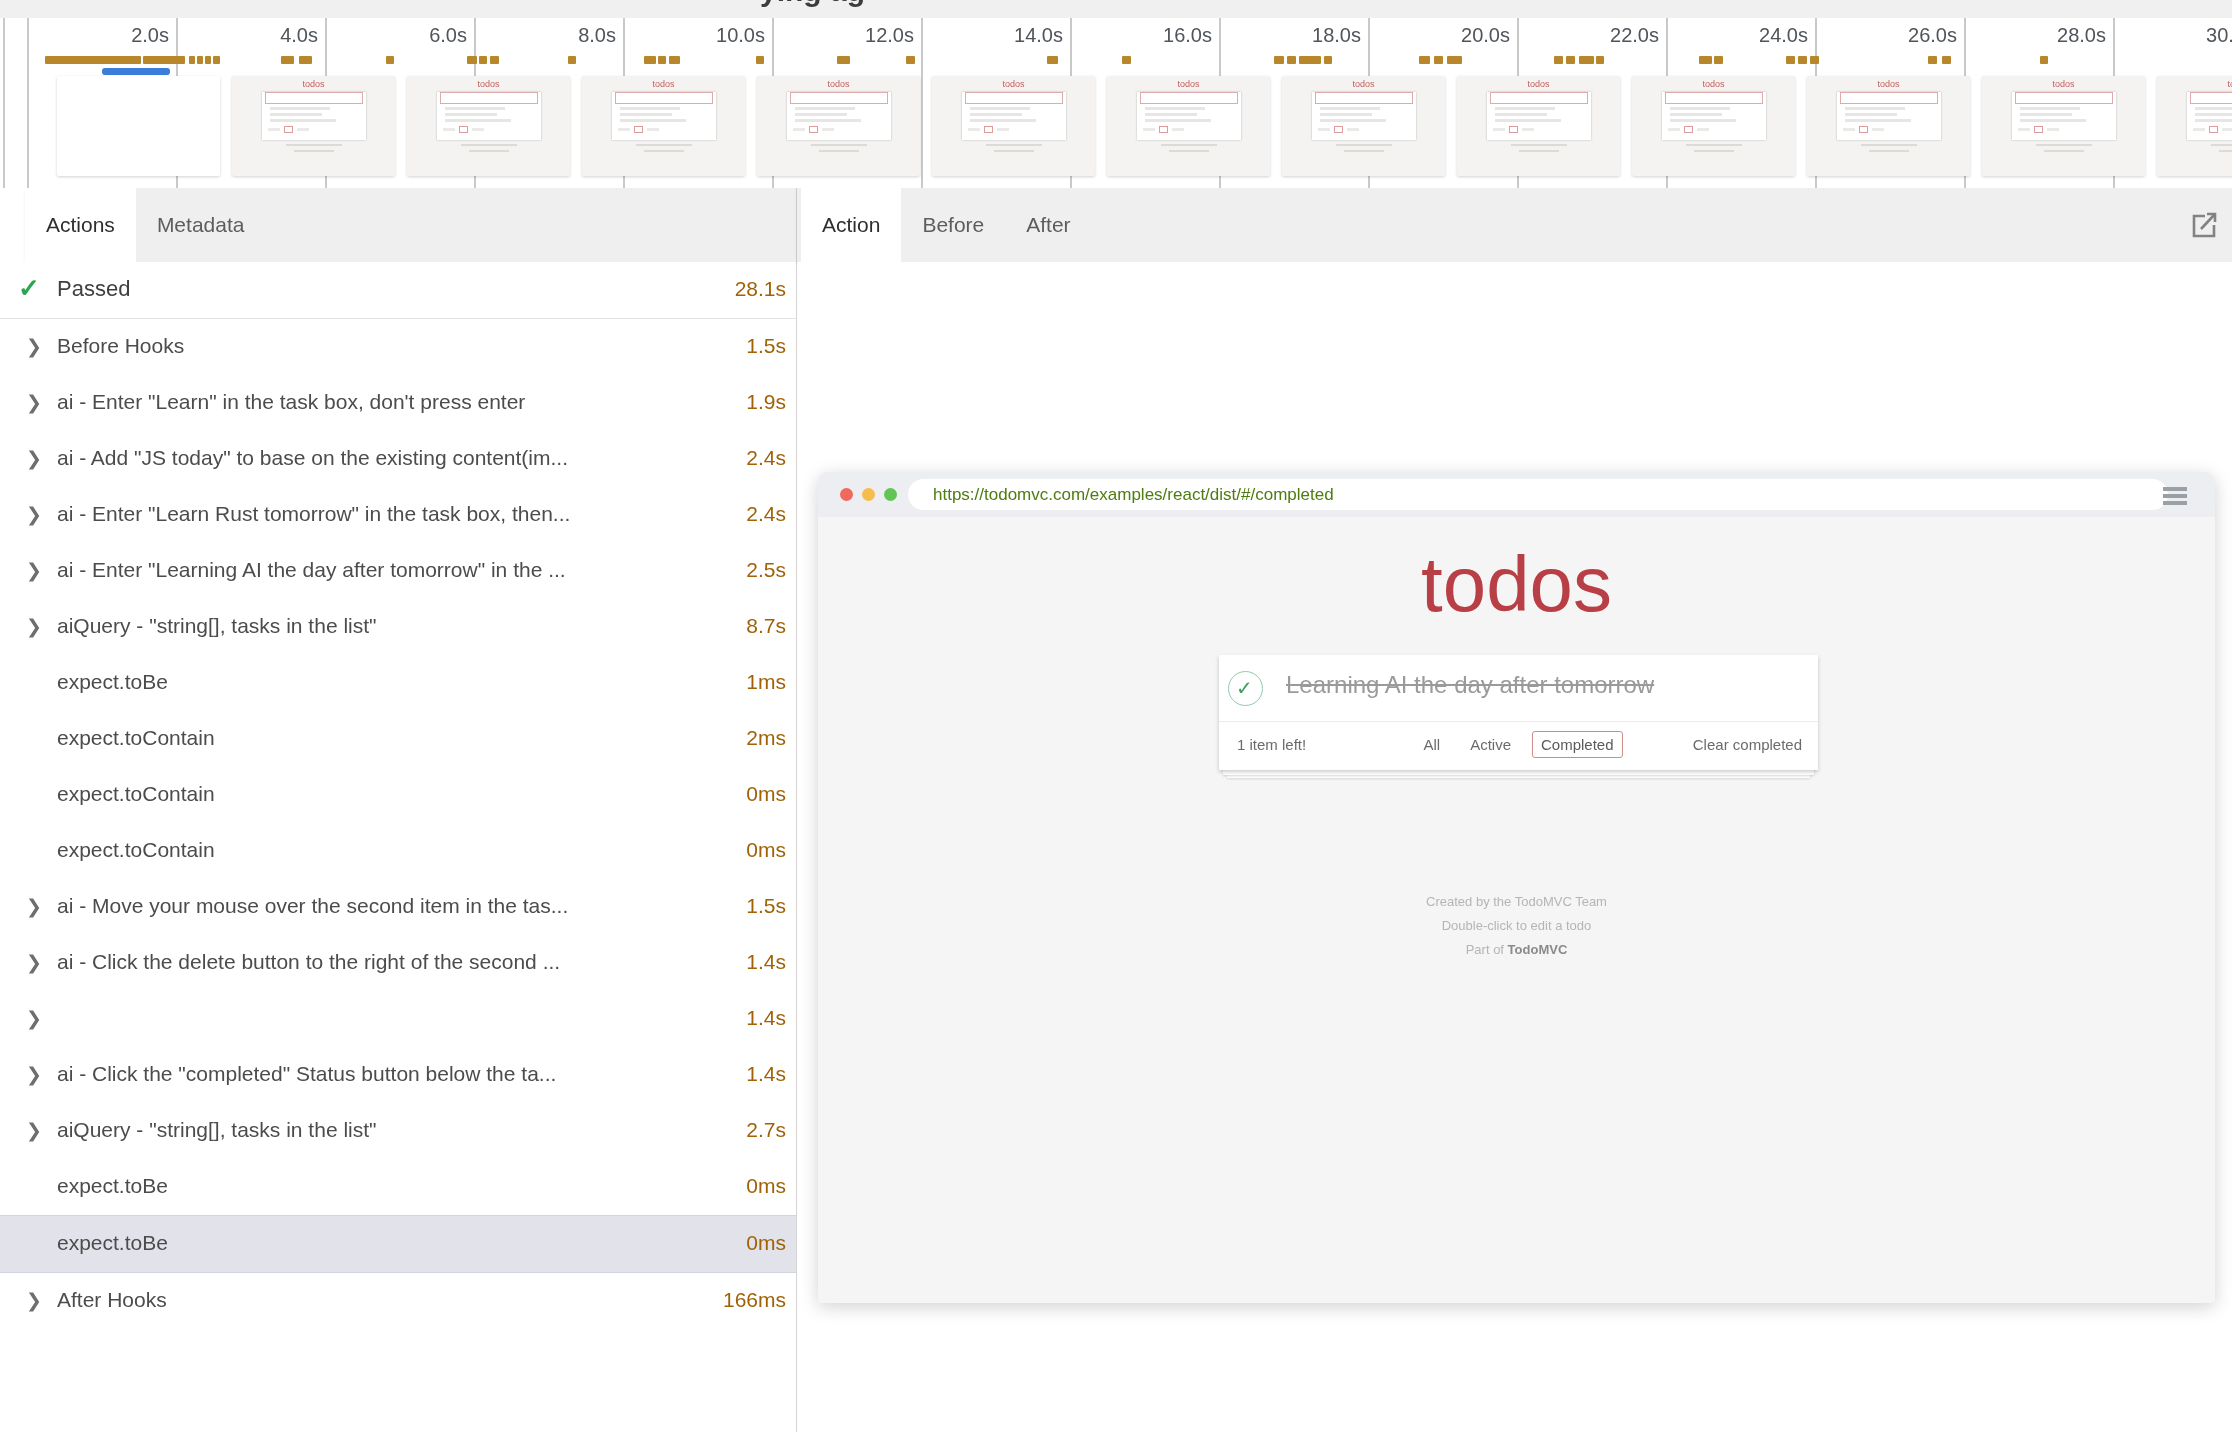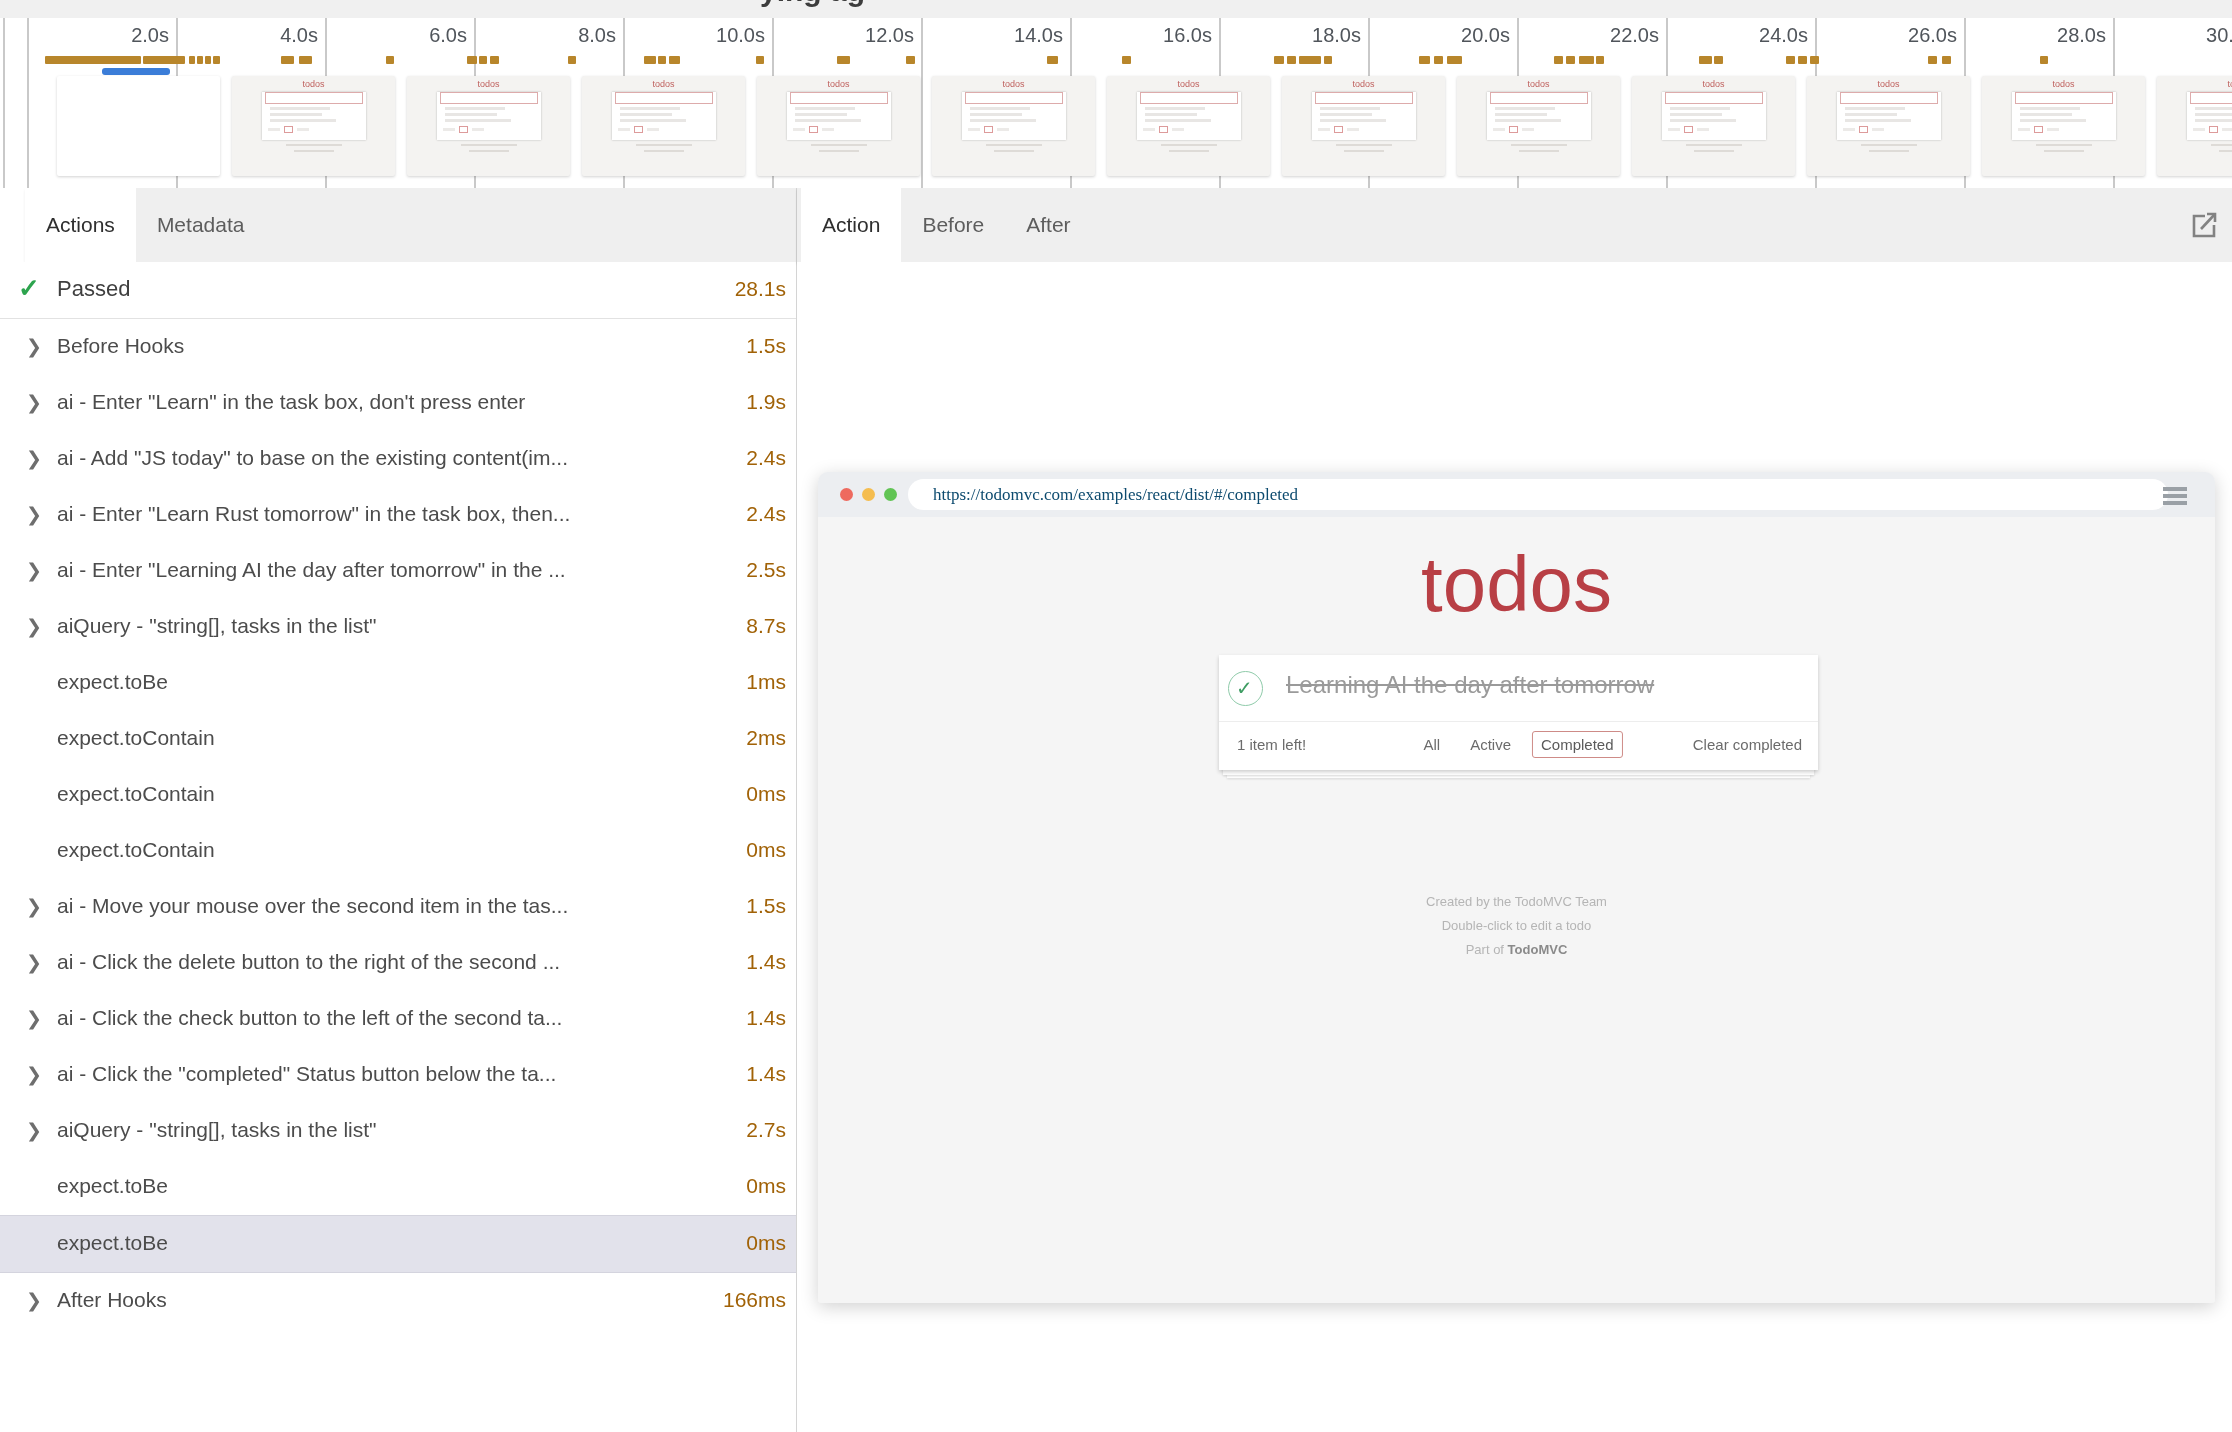--- a/index.html
+++ b/index.html
@@ -53,21 +53,21 @@
   .arow .dur{top:15px;}
 
   
   .snapshot{position:absolute;left:0;top:74px;right:0;bottom:0;background:#fff;}
   .bwin{position:absolute;left:21px;top:210px;width:1397px;height:831px;border-radius:10px 10px 3px 3px;
         box-shadow:0 4px 18px rgba(0,0,0,0.18);background:#f5f5f5;}
   .chrome{position:absolute;left:0;top:0;right:0;height:45px;background:#eceef1;border-radius:10px 10px 0 0;}
   .dot{position:absolute;top:16px;width:13px;height:13px;border-radius:50%;}
   .dot.r{left:22px;background:#ee6a5f;} .dot.y{left:44px;background:#f5bd4f;} .dot.g{left:66px;background:#61c454;}
   .urlpill{position:absolute;left:90px;top:7px;width:1260px;height:31px;background:#fff;border-radius:16px;}
-  .urlpill span{position:absolute;left:25px;top:6px;font-size:17px;color:#0c4a6e;white-space:nowrap;font-family:Liberation Serif, serif;}
+  .urlpill span{position:absolute;left:25px;top:6px;font-size:17px;color:#4d7c0f;white-space:nowrap;}
   .burger{position:absolute;right:28px;top:15px;width:24px;}
   .burger div{height:4px;background:#9aa0a6;margin-bottom:3px;}
 
   .viewport{position:absolute;left:0;top:45px;right:0;bottom:0;background:#f5f5f5;border-radius:0 0 3px 3px;overflow:hidden;}
   .todo-title{position:absolute;left:0;top:22px;width:1397px;text-align:center;font-size:78px;font-weight:200;color:#b83f45;}
   .todo-card{position:absolute;left:401px;top:138px;width:599px;background:#fff;box-shadow:0 2px 4px rgba(0,0,0,0.2),0 9px 1px -4px #fff, 0 10px 2px -4px rgba(0,0,0,0.18), 0 16px 1px -8px #fff, 0 17px 2px -8px rgba(0,0,0,0.15);}
   .input-row{position:relative;height:70px;border-bottom:1px solid #ededed;}
   .chev-down{position:absolute;left:18px;top:27px;}
   .placeholder{position:absolute;left:67px;top:18px;font-size:24px;font-style:italic;color:#989898;}
   .todo-row{position:relative;height:66px;border-bottom:1px solid #ededed;}
@@ -423,21 +423,20 @@
           <span class="alabel">ai - Move your mouse over the second item in the tas...</span>
           <span class="dur">1.5s</span>
         </div>
         <div class="arow">
           <span class="chev">❯</span>
           <span class="alabel">ai - Click the delete button to the right of the second ...</span>
           <span class="dur">1.4s</span>
         </div>
         <div class="arow">
           <span class="chev">❯</span>
-          <span class="alabel">ai - Click the check button to the left of the second ta...</span>
           <span class="dur">1.4s</span>
         </div>
         <div class="arow">
           <span class="chev">❯</span>
           <span class="alabel">ai - Click the "completed" Status button below the ta...</span>
           <span class="dur">1.4s</span>
         </div>
         <div class="arow">
           <span class="chev">❯</span>
           <span class="alabel">aiQuery - "string[], tasks in the list"</span>

